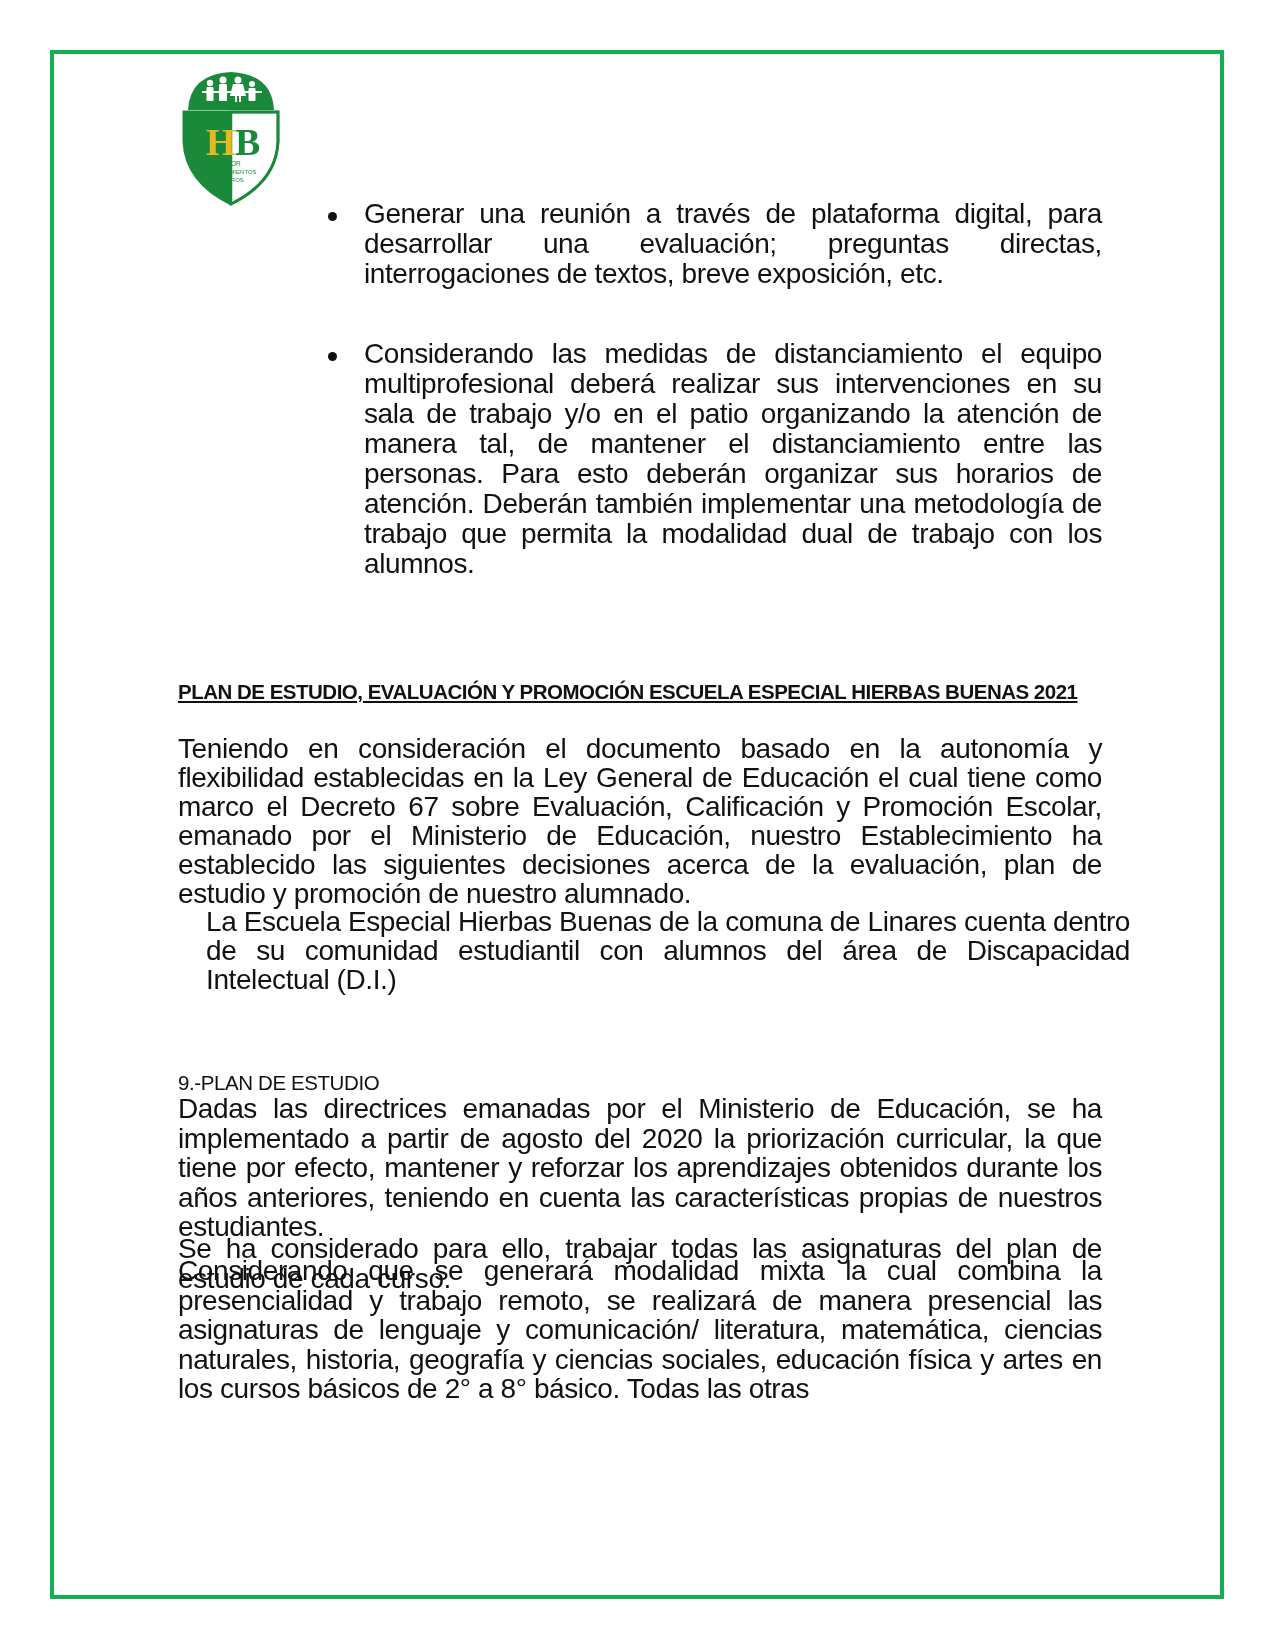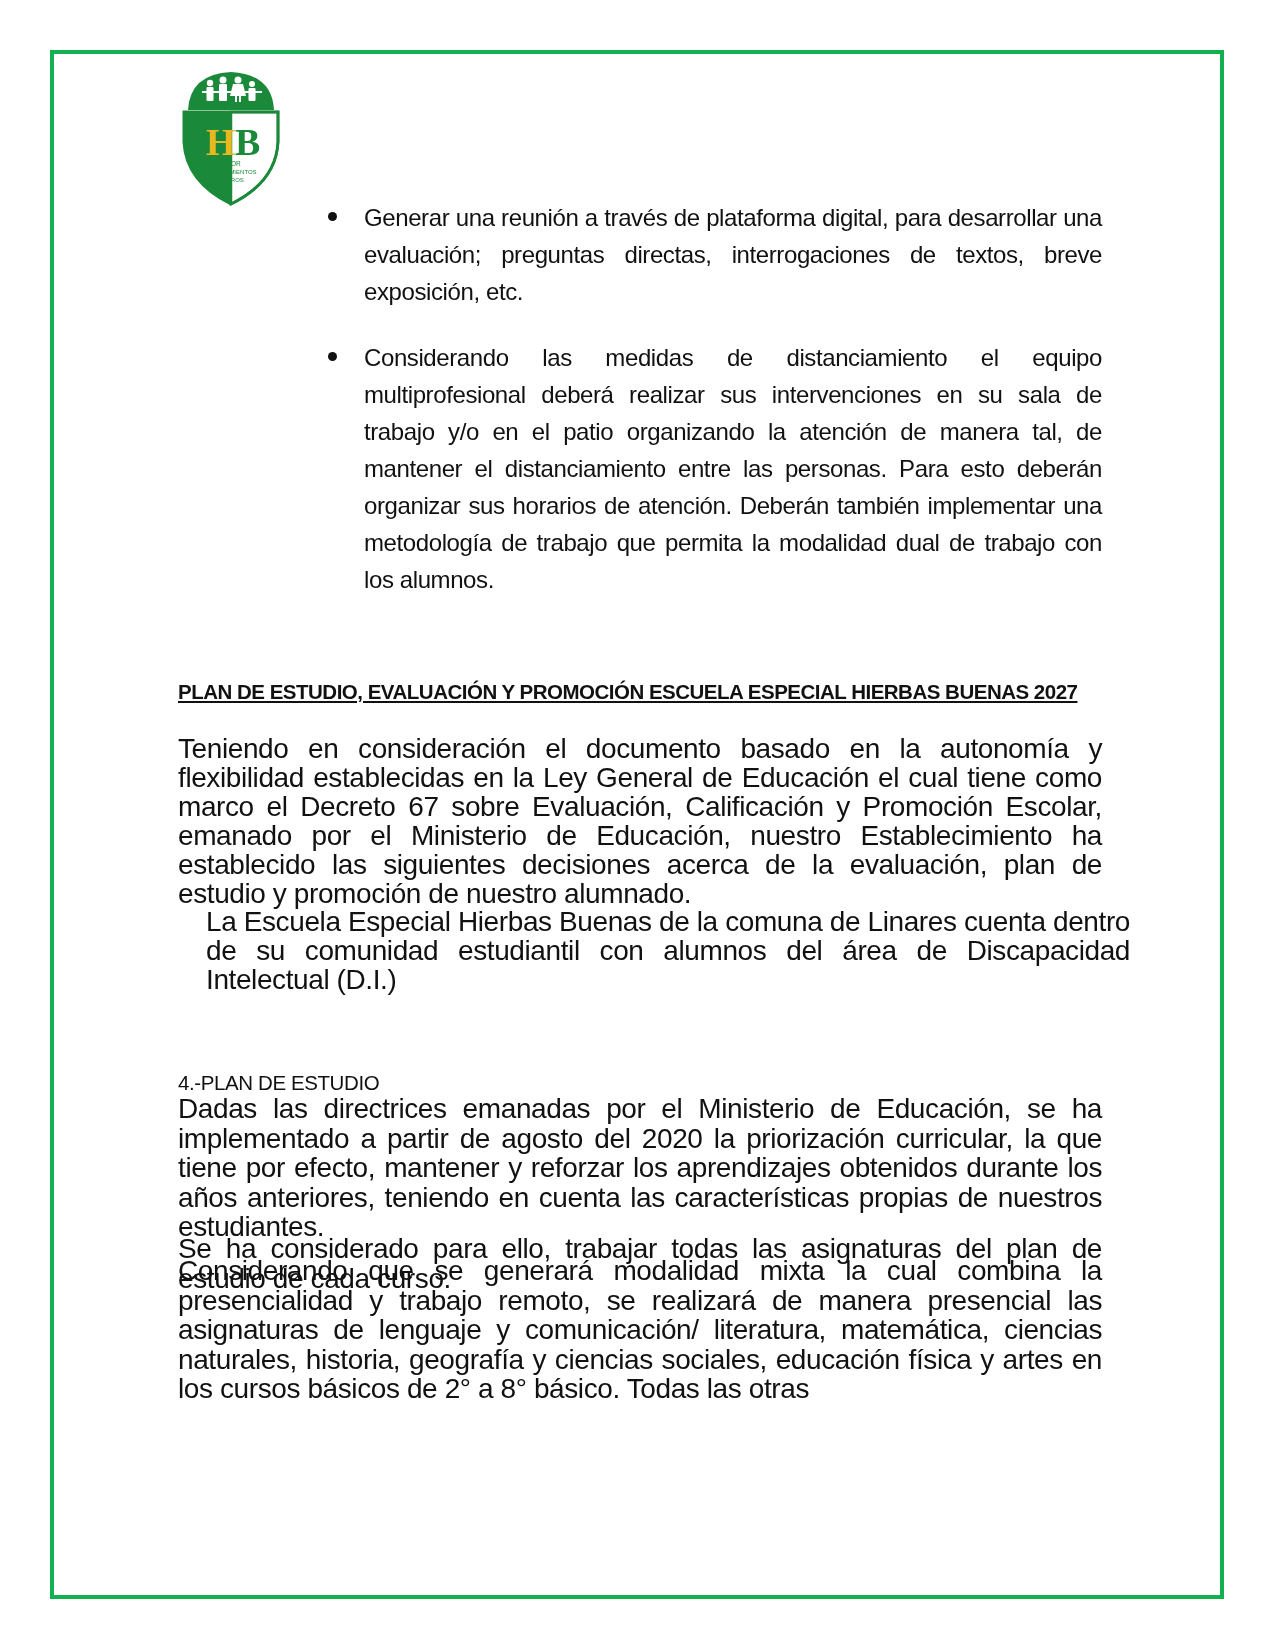--- a/index.html
+++ b/index.html
@@ -1,21 +1,21 @@
 <!DOCTYPE html>
 <html><head>
   <meta charset="utf-8">
   <style>
     html, body { margin: 0; padding: 0; background: #ffffff; }
     body { width: 1275px; height: 1650px; position: relative; overflow: hidden;
            font-family: "Liberation Sans", "DejaVu Sans", sans-serif; color: #111; }
     .page-border { position: absolute; left: 50px; top: 50px; width: 1166px; height: 1541px;
                    border: 4px solid #12b04f; box-sizing: content-box; }
     .logo { position: absolute; left: 180px; top: 70px; width: 102px; height: 136px; }
-    .text { font-size: 24px; line-height: 37px; letter-spacing: -0.4px; }
+    .text { font-size: 28px; line-height: 30px; letter-spacing: -0.4px; }
     .bullet-list { position: absolute; left: 318px; width: 784px; margin: 0; padding: 0; list-style: none; }
     .bullet-item { position: relative; padding-left: 46px; }
     .bullet-dot { position: absolute; left: 10px; top: 13px; width: 9px; height: 9px; border-radius: 50%; background: #111; }
     .bullet-item .line-block { text-align: justify; text-align-last: left; }
     .section-title { position: absolute; left: 178px; top: 676px; width: 924px; font-weight: bold;
                      text-decoration: underline; font-size: 20.5px; line-height: 31px; letter-spacing: -0.5px;
                      text-align: justify; text-align-last: left; }
     .para { position: absolute; left: 178px; width: 924px; font-size: 28px; line-height: 29px; letter-spacing: -0.4px;
             text-align: justify; text-align-last: left; }
     .para.tight { line-height: 29.5px; }
@@ -61,26 +61,26 @@
     <div class="line-block">Generar una reunión a través de plataforma digital, para desarrollar una evaluación; preguntas directas, interrogaciones de textos, breve exposición, etc.</div>
   </li>
 </ul>
 <ul class="bullet-list text" style="top:339px;">
   <li class="bullet-item">
     <span class="bullet-dot"></span>
     <div class="line-block"> Considerando las medidas de distanciamiento el equipo multiprofesional deberá realizar sus intervenciones en su sala de trabajo y/o en el patio organizando la atención de manera tal, de mantener el distanciamiento entre las personas. Para esto deberán organizar sus horarios de atención. Deberán también implementar una metodología de trabajo que permita la modalidad dual de trabajo con los alumnos.</div>
   </li>
 </ul>
 
-<div class="section-title">PLAN DE ESTUDIO, EVALUACIÓN Y PROMOCIÓN  ESCUELA ESPECIAL HIERBAS BUENAS 2027</div>
+<div class="section-title">PLAN DE ESTUDIO, EVALUACIÓN Y PROMOCIÓN  ESCUELA ESPECIAL HIERBAS BUENAS 2021</div>
 
 <div class="para" style="top:734px;">Teniendo en consideración el documento basado en la autonomía y flexibilidad establecidas en la Ley General de Educación el cual tiene como marco el Decreto 67 sobre Evaluación, Calificación y Promoción Escolar, emanado por el Ministerio de Educación, nuestro Establecimiento ha establecido las siguientes decisiones acerca de la evaluación, plan de estudio y promoción de nuestro alumnado.</div>
 
 <div class="para" style="top:907px;margin-left:28px;">La Escuela  Especial Hierbas Buenas de la comuna de Linares cuenta dentro de su comunidad estudiantil con alumnos del área de Discapacidad Intelectual (D.I.)</div>
 
-<div class="heading-num">4.-PLAN DE ESTUDIO</div>
+<div class="heading-num">9.-PLAN DE ESTUDIO</div>
 
 <div class="para tight" style="top:1082px; margin-top:0;">
   <div style="height:0;"></div>
 </div>
 <div class="para tight" style="top:1081px;margin-top:13px;">Dadas las directrices emanadas por el Ministerio de Educación, se ha implementado a partir de agosto del 2020 la priorización curricular, la que tiene por efecto, mantener y reforzar los aprendizajes obtenidos durante los años anteriores, teniendo en cuenta las características propias de nuestros estudiantes.</div>
 <div class="para tight" style="top:1198px;margin-top:36px;">Se ha considerado para ello, trabajar todas las asignaturas del plan de estudio de cada curso.</div>
 <div class="para tight" style="top:1256px;">Considerando que se generará modalidad mixta la cual combina la presencialidad y trabajo remoto, se realizará de manera presencial las asignaturas de lenguaje y comunicación/ literatura, matemática, ciencias naturales, historia, geografía y ciencias sociales, educación física y artes en los cursos básicos de 2° a 8° básico. Todas las otras</div>
 
 </body></html>

